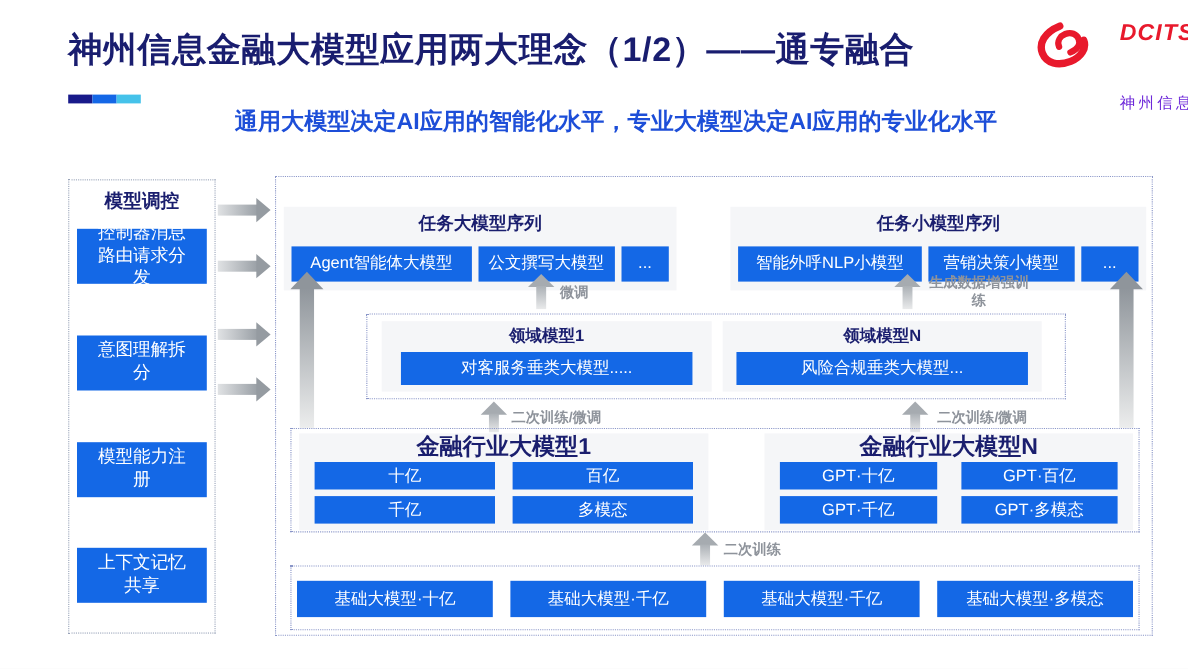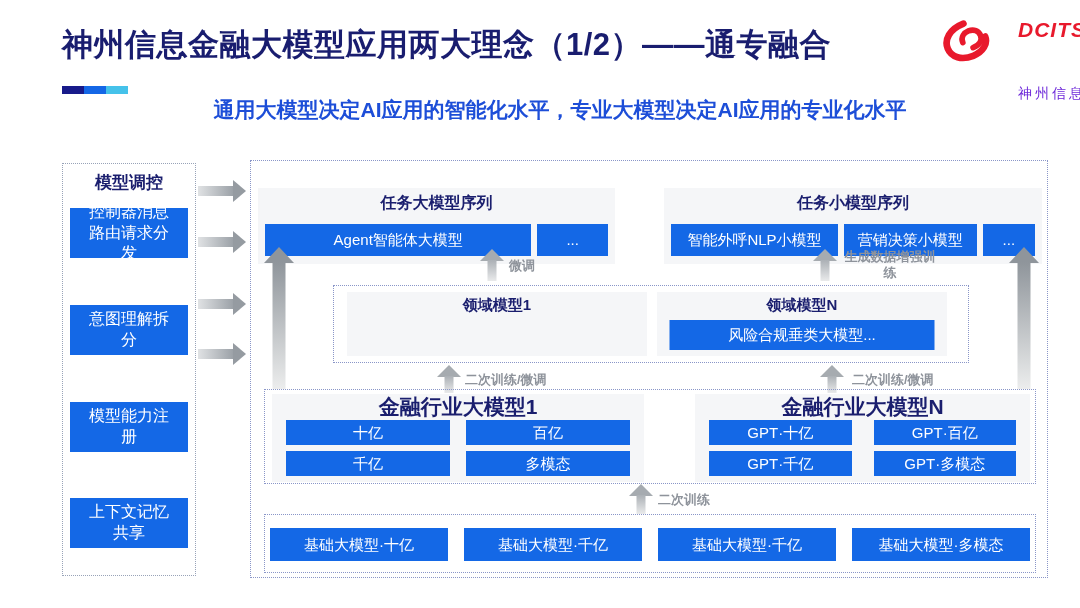--- a/index.html
+++ b/index.html
@@ -119,20 +119,21 @@
       <span class="shaft"></span>
       <span class="head"></span>
     </div>
 
   <div class="dotted main">
 
     <div class="panel task-panel" style="left:7px; width:357px;">
       <div class="panel-title">任务大模型序列</div>
       <div class="task-row">
         <div class="btn" style="flex:166;">Agent智能体大模型</div>
+        <div class="btn" style="flex:126;">公文撰写大模型</div>
         <div class="btn" style="flex:44;">...</div>
       </div>
     </div>
 
     <div class="panel task-panel" style="left:413px; width:378px;">
       <div class="panel-title">任务小模型序列</div>
       <div class="task-row">
         <div class="btn" style="flex:166;">智能外呼NLP小模型</div>
         <div class="btn" style="flex:132;">营销决策小模型</div>
         <div class="btn" style="flex:52;">...</div>
@@ -156,20 +157,21 @@
 
     <div class="varrow small" style="left:561px; top:88px; width:26px; height:32px;">
         <span class="head"></span>
         <span class="shaft"></span>
       </div>
     <div class="arrow-label" style="left:589px; top:88px; width:100px; white-space:normal; text-align:center; line-height:1.2;">生成数据增强训练</div>
 
     <div class="dotted mid-box">
       <div class="panel domain-panel" style="left:13px; width:300px;">
         <div class="panel-title">领域模型1</div>
+        <div class="btn">对客服务垂类大模型.....</div>
       </div>
       <div class="panel domain-panel" style="left:323px; width:290px;">
         <div class="panel-title">领域模型N</div>
         <div class="btn">风险合规垂类大模型...</div>
       </div>
     </div>
 
     <div class="varrow small" style="left:186px; top:204px; width:24px; height:28px;">
         <span class="head"></span>
         <span class="shaft"></span>

